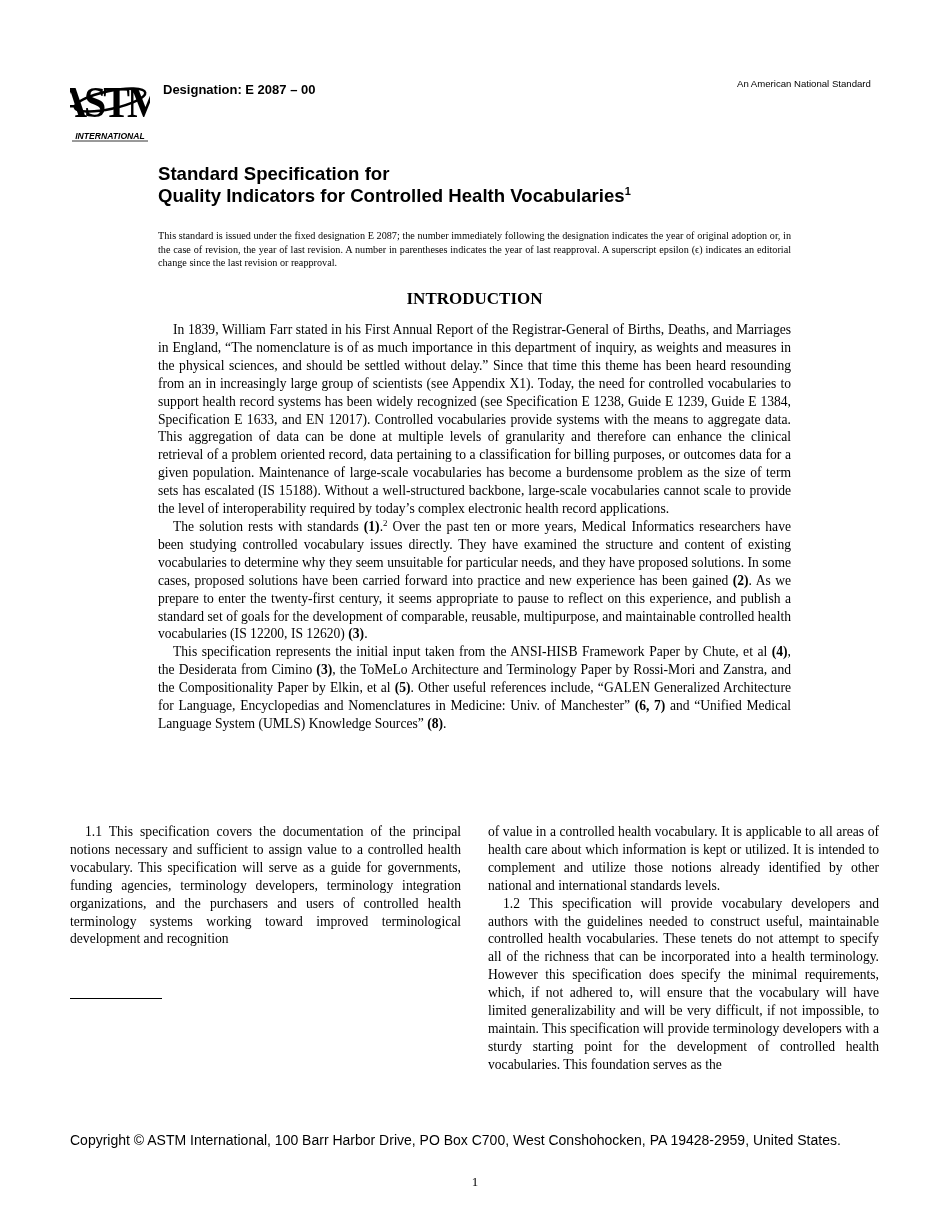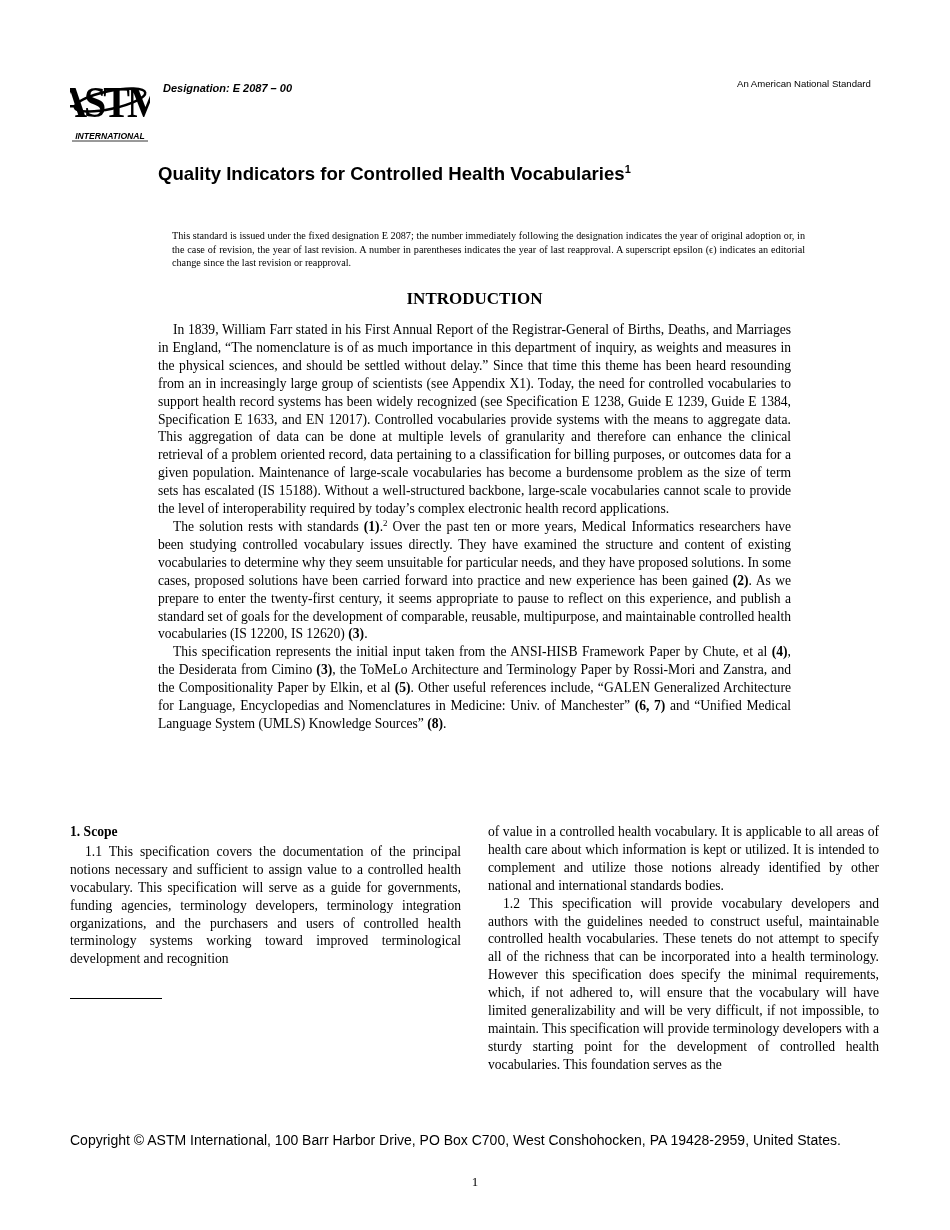--- a/index.html
+++ b/index.html
@@ -5,28 +5,28 @@
   html, body { margin: 0; padding: 0; background: #ffffff; }
   body {
     width: 950px; height: 1230px; position: relative; overflow: hidden;
     color: #000; font-family: "Liberation Serif", serif;
   }
   .abs { position: absolute; }
 
   
   .logo { left: 70px; top: 72px; width: 80px; height: 70px; }
   .logo svg { display: block; }
-  .designation { left: 163px; top: 82px; font-family: "Liberation Sans", sans-serif; font-weight: bold; font-size: 11px; font-style: italic; }
+  .designation { left: 163px; top: 82px; font-family: "Liberation Sans", sans-serif; font-weight: bold; font-size: 13px; }
   .ans { left: 737px; top: 78px; font-family: "Liberation Sans", sans-serif; font-size: 9.6px; }
 
   
   .title { left: 158px; top: 163px; font-family: "Liberation Sans", sans-serif; font-weight: bold; font-size: 18.6px; line-height: 22px; }
   .title sup { font-size: 11px; vertical-align: 7px; line-height: 0; }
 
-  .issue-note { left: 158px; top: 229px; width: 633px; font-size: 10.2px; line-height: 13.6px; text-align: justify; margin-left: 14px; }
+  .issue-note { left: 158px; top: 229px; width: 633px; font-size: 10.2px; line-height: 13.6px; text-align: justify; }
 
   .intro-head { left: 158px; top: 289px; width: 633px; text-align: center; font-weight: bold; font-size: 17px; }
 
   .intro { left: 158px; top: 321px; width: 633px; font-size: 13.6px; line-height: 17.9px; text-align: justify; }
   .intro p { margin: 0; text-indent: 15px; }
 
   
   .col-left { left: 70px; top: 823px; width: 391px; font-size: 13.6px; line-height: 17.9px; text-align: justify; }
   .col-right { left: 488px; top: 823px; width: 391px; font-size: 13.6px; line-height: 17.9px; text-align: justify; }
   .col-left p, .col-right p { margin: 0; text-indent: 15px; }
@@ -51,41 +51,41 @@
     <ellipse cx="40" cy="28" rx="36" ry="9" fill="none" stroke="#000" stroke-width="2.5" transform="rotate(-12 40 28)"></ellipse>
     <text x="40" y="45" text-anchor="middle" font-family="Liberation Serif, serif" font-weight="bold" font-size="40" fill="#000" letter-spacing="-3" transform="scale(1 1.1)" style="transform-origin:40px 40px">ASTM</text>
     <text x="40" y="67" text-anchor="middle" font-family="Liberation Sans, sans-serif" font-weight="bold" font-style="italic" font-size="8.6" fill="#000">INTERNATIONAL</text>
     <line x1="2" y1="69" x2="78" y2="69" stroke="#000" stroke-width="0.8"></line>
   </svg>
 </div>
 <div class="abs designation">Designation: E 2087 – 00</div>
 <div class="abs ans">An American National Standard</div>
 
 <div class="abs title">
+  <div>Standard Specification for</div>
   <div><span>Quality Indicators for Controlled Health Vocabularies</span><sup>1</sup></div>
 </div>
 
 <div class="abs issue-note">This standard is issued under the fixed designation E 2087; the number immediately following the designation indicates the year of original adoption or, in the case of revision, the year of last revision. A number in parentheses indicates the year of last reapproval. A superscript epsilon (ϵ) indicates an editorial change since the last revision or reapproval.</div>
 
 <div class="abs intro-head">INTRODUCTION</div>
 
 <div class="abs intro">
   <p>In 1839, William Farr stated in his First Annual Report of the Registrar-General of Births, Deaths, and Marriages in England, “The nomenclature is of as much importance in this department of inquiry, as weights and measures in the physical sciences, and should be settled without delay.” Since that time this theme has been heard resounding from an in increasingly large group of scientists (see Appendix X1). Today, the need for controlled vocabularies to support health record systems has been widely recognized (see Specification E 1238, Guide E 1239, Guide E 1384, Specification E 1633, and EN 12017). Controlled vocabularies provide systems with the means to aggregate data. This aggregation of data can be done at multiple levels of granularity and therefore can enhance the clinical retrieval of a problem oriented record, data pertaining to a classification for billing purposes, or outcomes data for a given population. Maintenance of large-scale vocabularies has become a burdensome problem as the size of term sets has escalated (IS 15188). Without a well-structured backbone, large-scale vocabularies cannot scale to provide the level of interoperability required by today’s complex electronic health record applications.</p>
   <p><span>The solution rests with standards </span><span class="b">(1)</span><span>.</span><sup class="fn">2</sup><span> Over the past ten or more years, Medical Informatics researchers have been studying controlled vocabulary issues directly. They have examined the structure and content of existing vocabularies to determine why they seem unsuitable for particular needs, and they have proposed solutions. In some cases, proposed solutions have been carried forward into practice and new experience has been gained </span><span class="b">(2)</span><span>. As we prepare to enter the twenty-first century, it seems appropriate to pause to reflect on this experience, and publish a standard set of goals for the development of comparable, reusable, multipurpose, and maintainable controlled health vocabularies (IS 12200, IS 12620) </span><span class="b">(3)</span><span>.</span></p>
   <p><span>This specification represents the initial input taken from the ANSI-HISB Framework Paper by Chute, et al </span><span class="b">(4)</span><span>, the Desiderata from Cimino </span><span class="b">(3)</span><span>, the ToMeLo Architecture and Terminology Paper by Rossi-Mori and Zanstra, and the Compositionality Paper by Elkin, et al </span><span class="b">(5)</span><span>. Other useful references include, “GALEN Generalized Architecture for Language, Encyclopedias and Nomenclatures in Medicine: Univ. of Manchester” </span><span class="b">(6, 7)</span><span> and “Unified Medical Language System (UMLS) Knowledge Sources” </span><span class="b">(8)</span><span>.</span></p>
 </div>
 
 <div class="abs col-left">
-  <div class="sec-head">1.  Scope</div>
   <p>1.1 This specification covers the documentation of the principal notions necessary and sufficient to assign value to a controlled health vocabulary. This specification will serve as a guide for governments, funding agencies, terminology developers, terminology integration organizations, and the purchasers and users of controlled health terminology systems working toward improved terminological development and recognition</p>
 </div>
 
 <div class="abs fn-rule"></div>
 <div class="abs footnotes">
 </div>
 
 <div class="abs col-right">
-  <p class="cont">of value in a controlled health vocabulary. It is applicable to all areas of health care about which information is kept or utilized. It is intended to complement and utilize those notions already identified by other national and international standards bodies.</p>
+  <p class="cont">of value in a controlled health vocabulary. It is applicable to all areas of health care about which information is kept or utilized. It is intended to complement and utilize those notions already identified by other national and international standards levels.</p>
   <p>1.2 This specification will provide vocabulary developers and authors with the guidelines needed to construct useful, maintainable controlled health vocabularies. These tenets do not attempt to specify all of the richness that can be incorporated into a health terminology. However this specification does specify the minimal requirements, which, if not adhered to, will ensure that the vocabulary will have limited generalizability and will be very difficult, if not impossible, to maintain. This specification will provide terminology developers with a sturdy starting point for the development of controlled health vocabularies. This foundation serves as the</p>
 </div>
 
 <div class="abs copyright">Copyright © ASTM International, 100 Barr Harbor Drive, PO Box C700, West Conshohocken, PA 19428-2959, United States.</div>
 <div class="abs pageno">1</div>
 
 </body></html>

